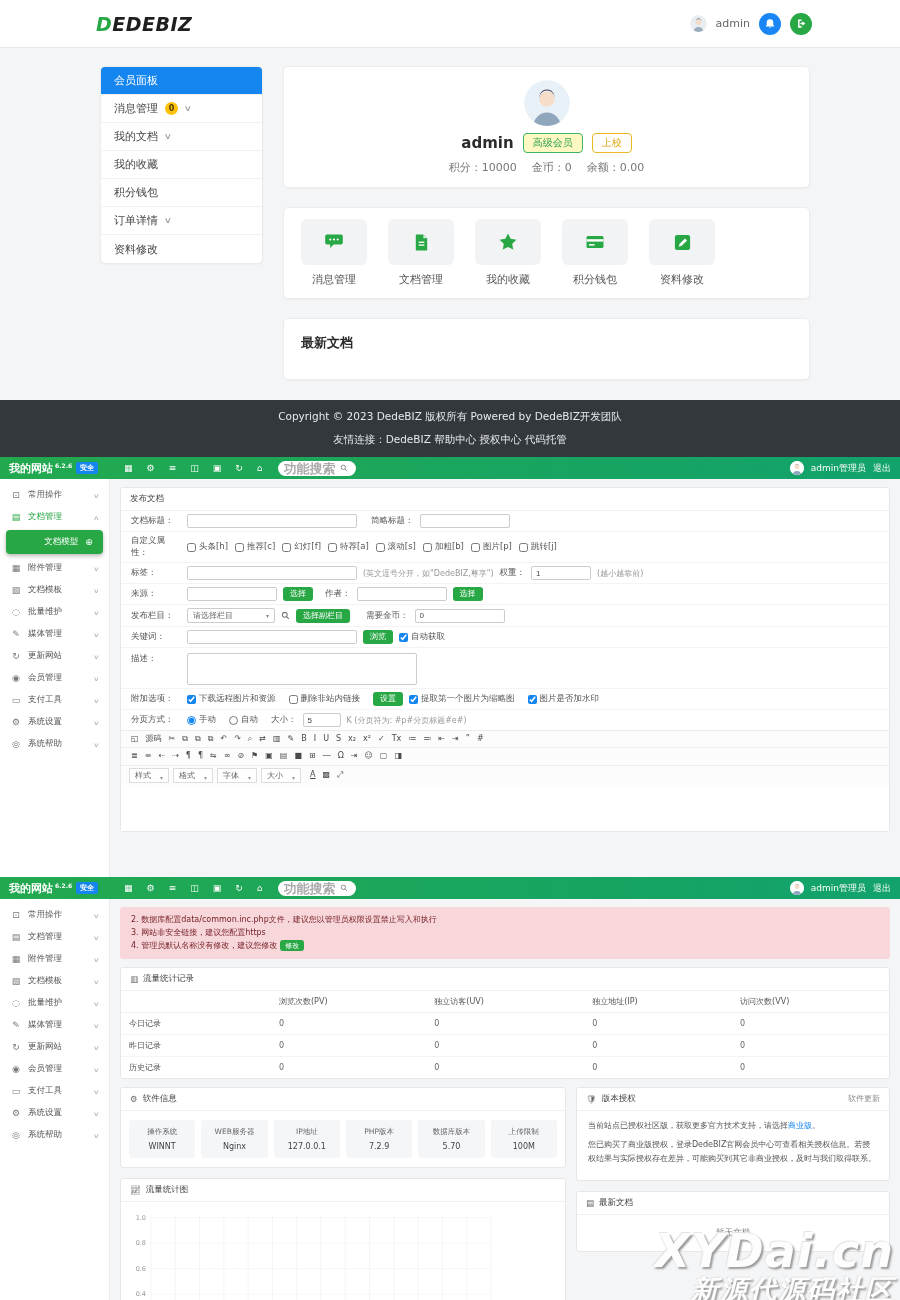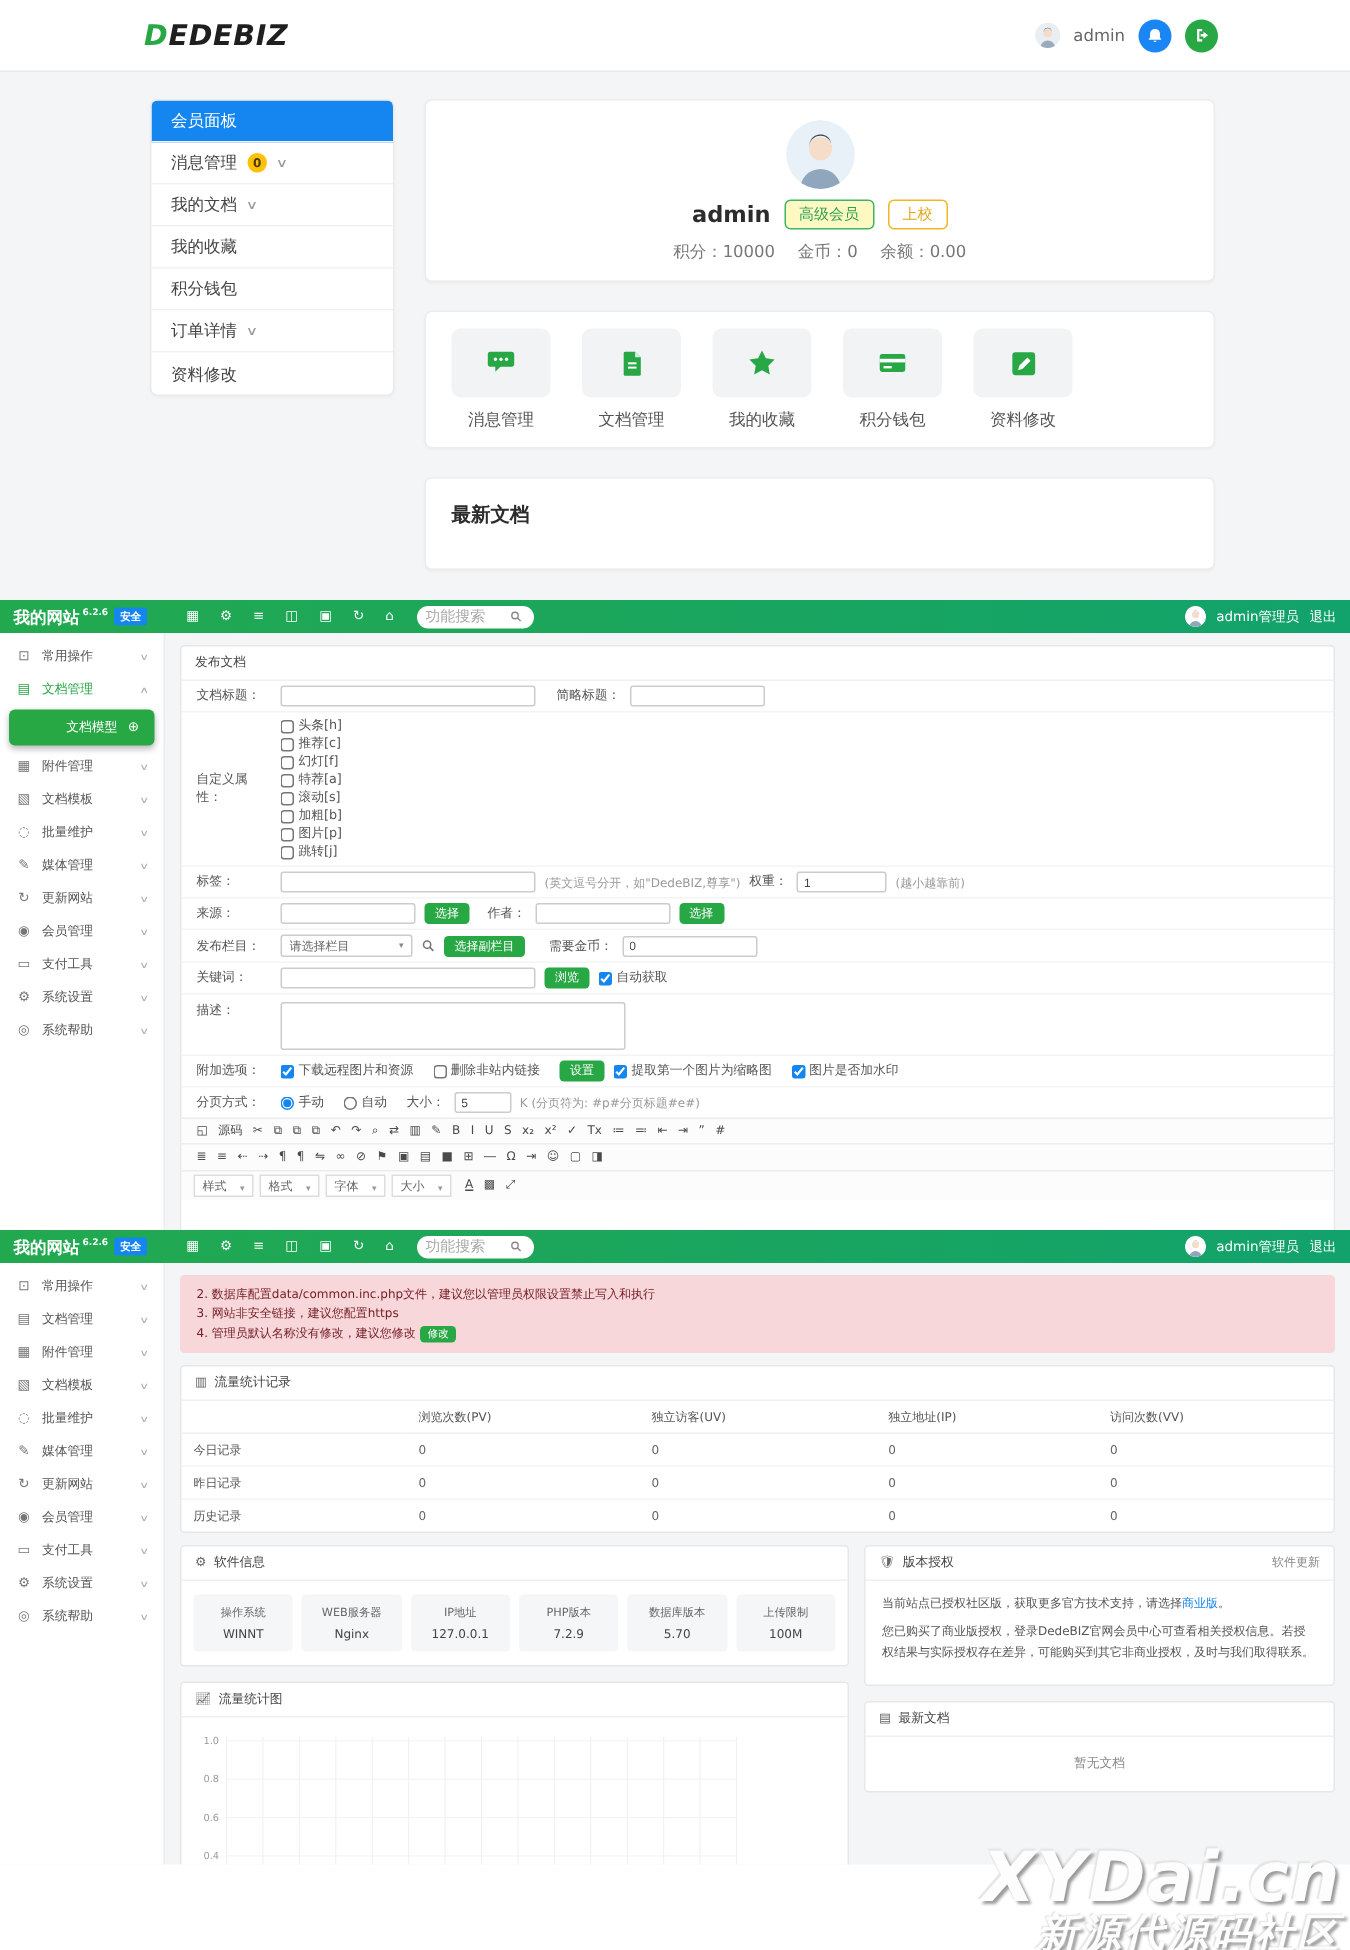--- a/index.html
+++ b/index.html
@@ -47,21 +47,21 @@
   .m-footer div{font-size:10.5px;color:#e8e8e8;}
 
   
   .a-header{height:22px;background:linear-gradient(90deg,#22a94f,#12a26c);display:flex;align-items:center;padding:0 9px;color:#fff;}
   .a-site{font-size:11px;font-weight:bold;display:flex;align-items:flex-start;gap:2px;}
   .a-ver{font-size:6px;margin-top:1px;}
   .badge-safe{background:#1586f0;color:#fff;font-size:7px;padding:1px 4px;border-radius:2px;margin-left:2px;margin-top:1px;}
   .a-icons{display:flex;gap:14px;margin-left:26px;font-size:9px;align-items:center;}
   .a-icons span{cursor:pointer;line-height:1;}
   .a-search{background:#fff;border-radius:9px;height:15px;width:78px;margin-left:15px;display:flex;align-items:center;padding:0 6px;gap:4px;}
-  .a-search input{border:none;outline:none;width:52px;font-size:10px;color:#666;background:transparent;}
+  .a-search input{border:none;outline:none;width:52px;font-size:13px;color:#666;background:transparent;font-weight:bold;}
   .a-search input::placeholder{color:#aaa;}
   .a-hright{margin-left:auto;display:flex;align-items:center;gap:7px;font-size:9px;justify-content:space-between;}
   .a-avatar{width:14px;height:14px;border-radius:50%;overflow:hidden;background:#fff;flex:none;}
   .a-logout{cursor:pointer;}
 
   .a-body{display:flex;background:#f4f5f7;}
   .a-body.b1{height:398px;} .a-body.b2{height:401px;}
   .a-sidebar{width:110px;background:#fff;border-right:1px solid #ececec;padding-top:5px;flex:none;}
   .snav{height:22px;display:flex;align-items:center;padding:0 11px;font-size:8.5px;color:#555;gap:7px;cursor:pointer;}
   .snav-ic{font-size:9px;color:#777;width:10px;text-align:center;}
@@ -255,20 +255,24 @@
           <span class="sc-label">资料修改</span>
         </div>
       </div>
 
       <div class="card latest-card">
         <div class="latest-title">最新文档</div>
       </div>
     </main>
   </div>
 
+  <footer class="m-footer">
+    <div>Copyright © 2023 DedeBIZ 版权所有 Powered by DedeBIZ开发团队</div>
+    <div>友情连接：DedeBIZ 帮助中心 授权中心 代码托管</div>
+  </footer>
 
   <div class="a-header">
     <div class="a-site">
         <span>我的网站</span>
         <span class="a-ver">6.2.6</span>
         <span class="badge-safe">安全</span>
       </div>
     <div class="a-icons">
 
     <span>▦</span>
@@ -380,21 +384,21 @@
 
         <div class="frow">
           <span class="flabel">文档标题：</span>
           <input class="txt w170" style="">
           <span class="flabel" style="width:auto;margin-left:8px;">简略标题：</span>
           <input class="txt w90" style="">
         </div>
 
         <div class="frow">
           <span class="flabel">自定义属性：</span>
-          <span style="display:inline-flex;flex-wrap:wrap;flex-direction:column;">
+          <span style="display:inline-flex;flex-wrap:wrap;">
 
           <label class="chk">
                 <input type="checkbox" style="">
                 <span>头条[h]</span>
               </label>
               <label class="chk">
                 <input type="checkbox" style="">
                 <span>推荐[c]</span>
               </label>
               <label class="chk">

